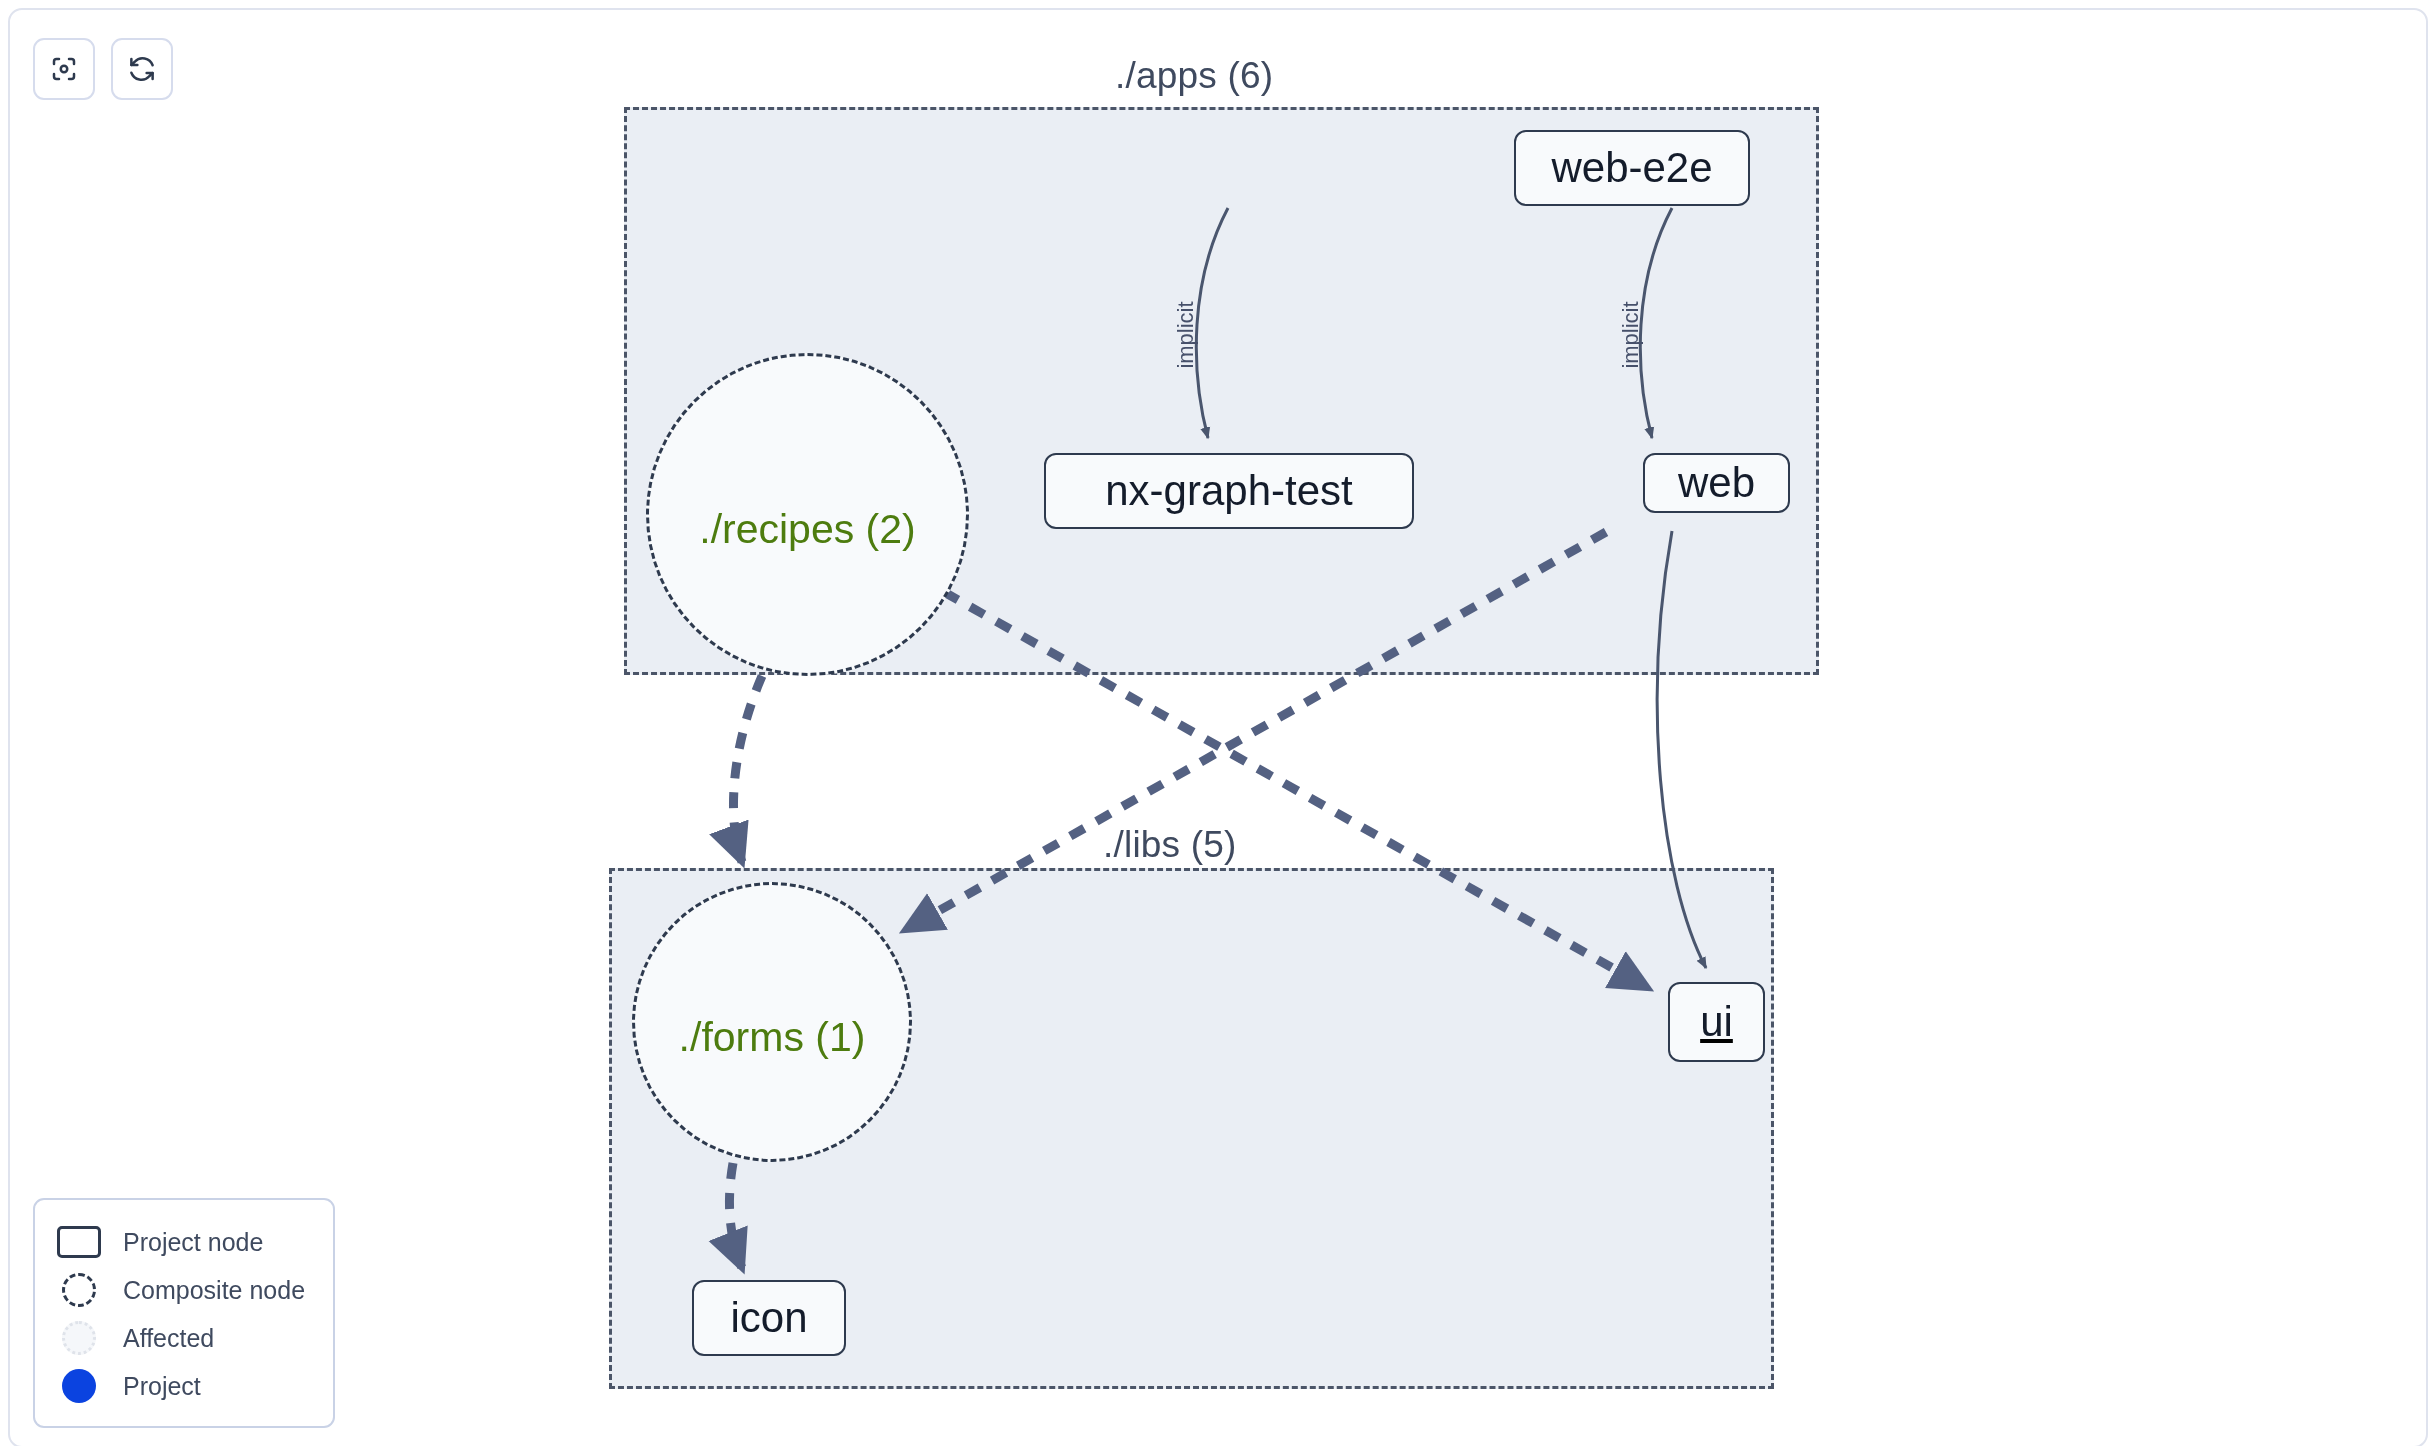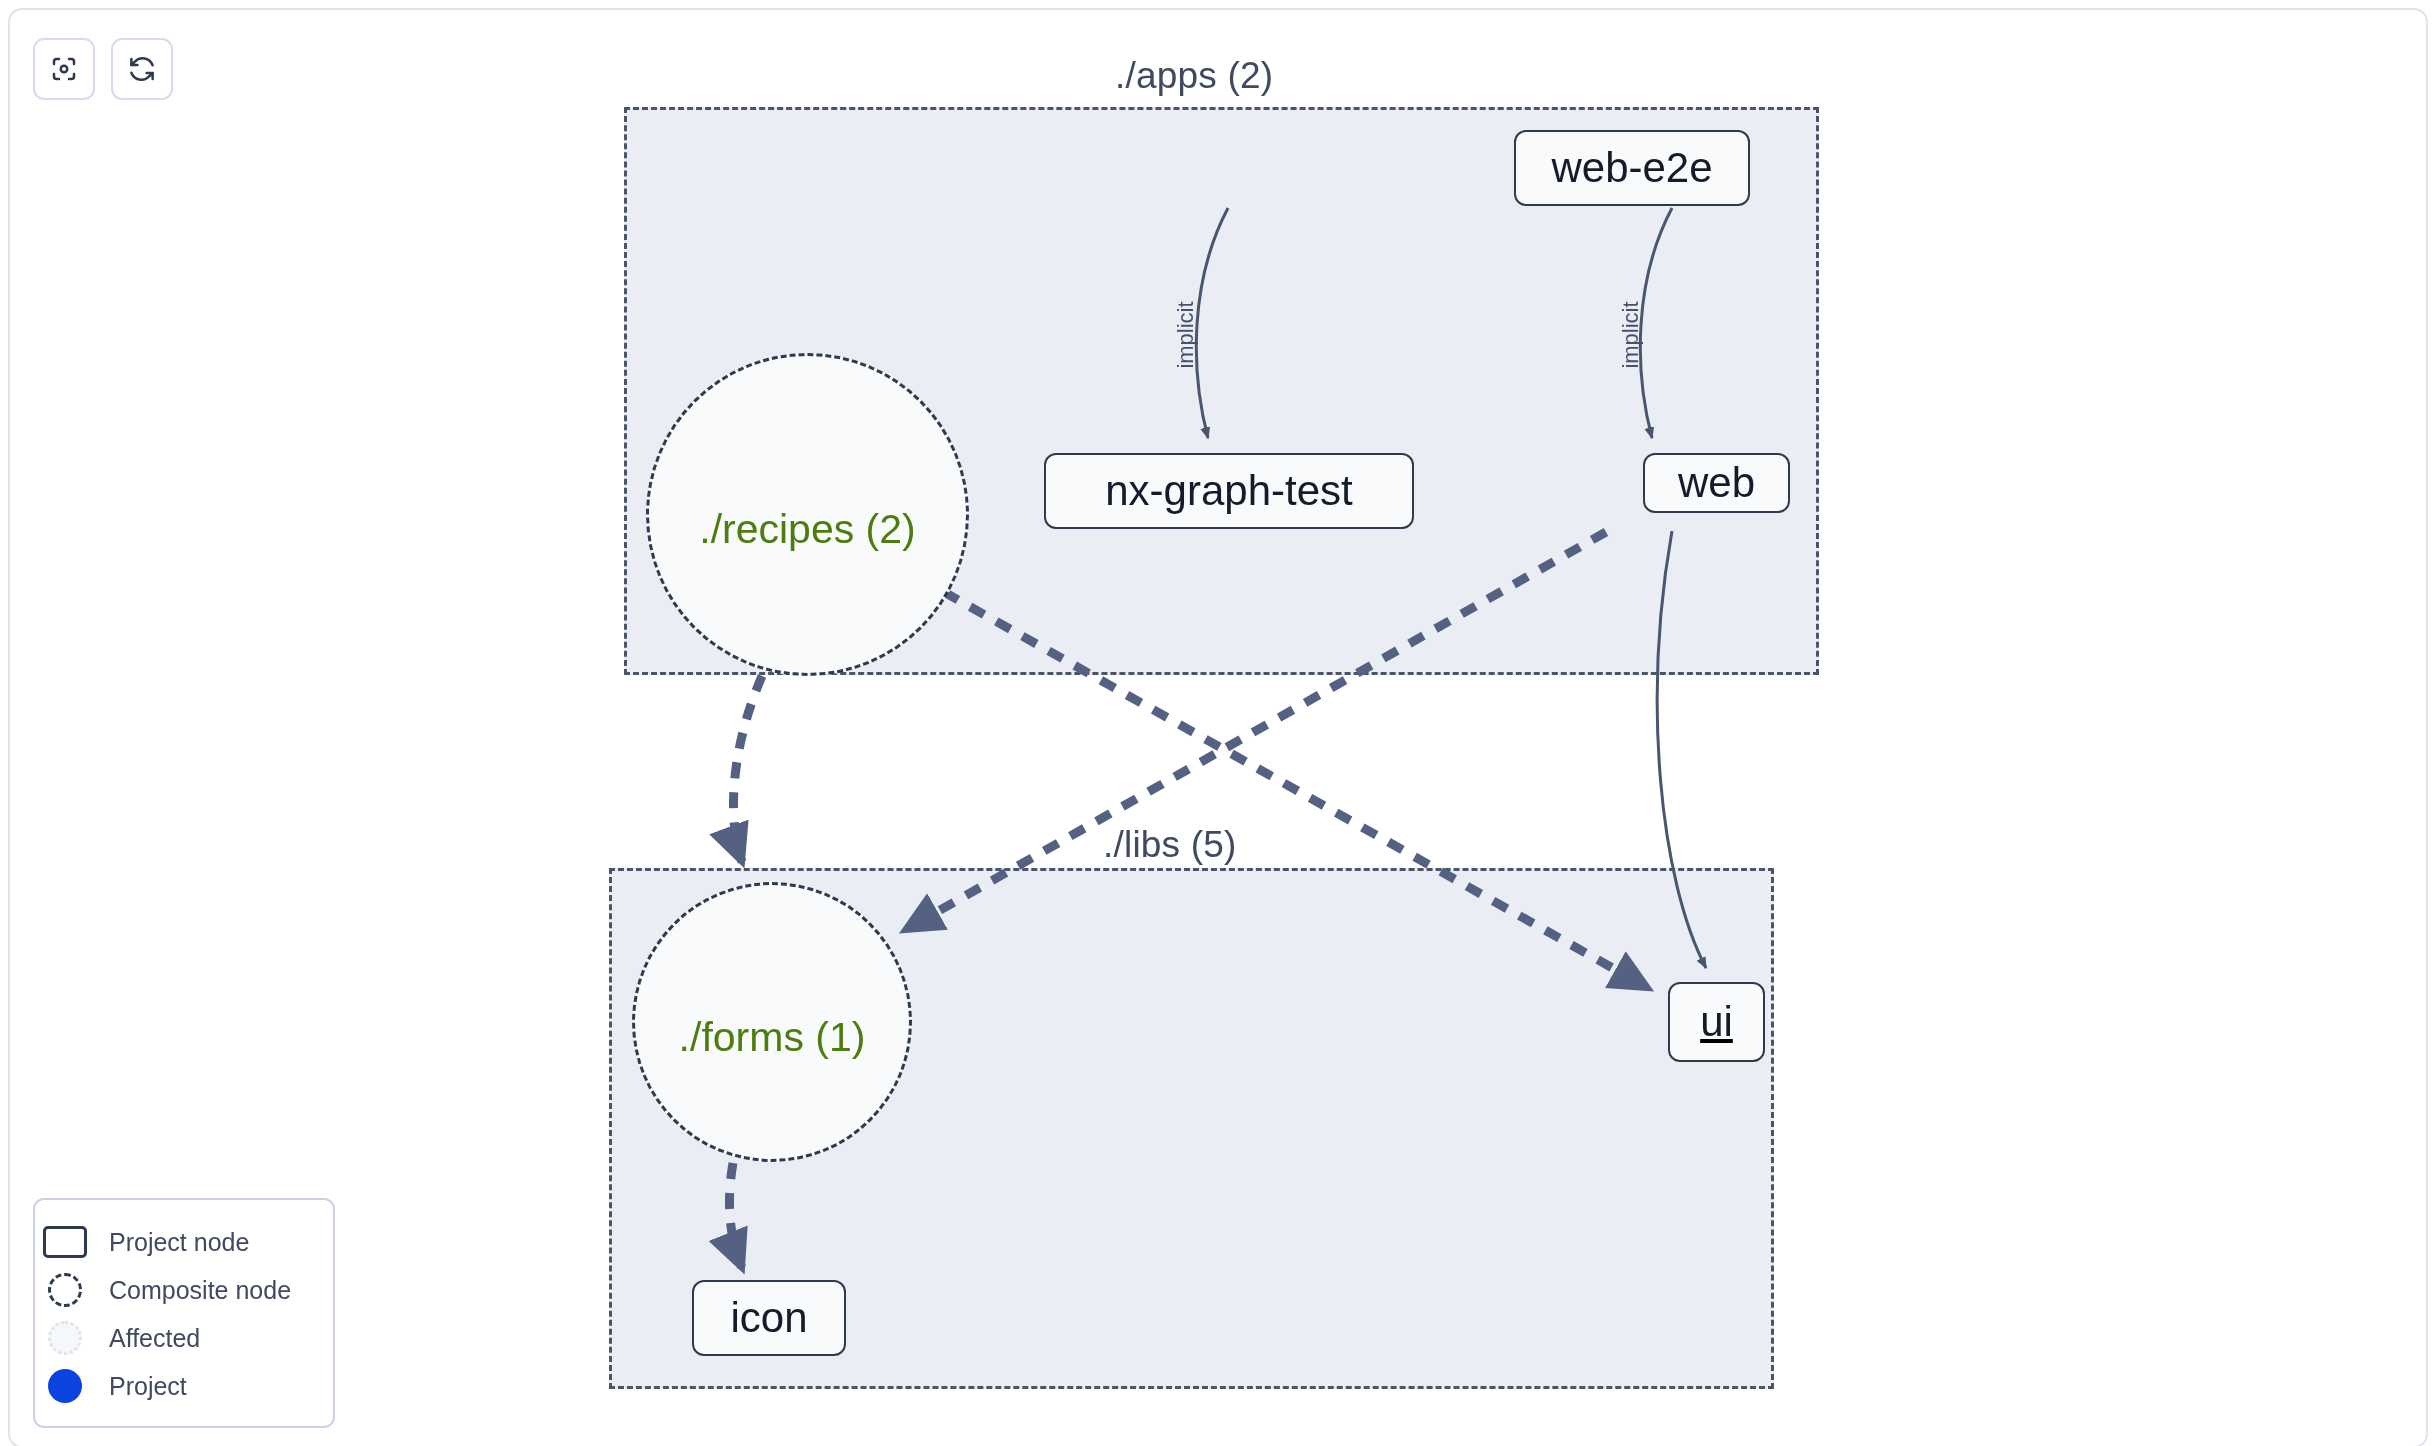--- a/index.html
+++ b/index.html
@@ -131,21 +131,21 @@
 
   
   #legend {
     position: absolute;
     left: 33px;
     top: 1198px;
     width: 302px;
     border: 2px solid #c9d2e6;
     border-radius: 11px;
     background: #ffffff;
-    padding: 18px 20px 16px 8px;
+    padding: 18px 20px 16px 22px;
     z-index: 40;
   }
   .legend-row {
     display: flex;
     align-items: center;
     height: 48px;
     gap: 22px;
   }
   .legend-swatch {
     width: 44px;
@@ -211,21 +211,21 @@
           <polyline points="3.5 4 3.5 8.8 8.3 8.8"></polyline>
           <polyline points="20.5 20 20.5 15.2 15.7 15.2"></polyline>
         </svg>
       </span>
     </div>
   </div>
 
   <div id="graph-canvas">
 
     <div class="group-box" style="left:624px; top:107px; width:1195px; height:568px;"></div>
-    <div class="group-label" style="left:1115px; top:55px;">./apps (2)</div>
+    <div class="group-label" style="left:1115px; top:55px;">./apps (6)</div>
 
     <div class="group-box" style="left:609px; top:868px; width:1165px; height:521px;"></div>
     <div class="group-label" style="left:1103px; top:816px;margin-top:8px;">./libs (5)</div>
 
     <svg id="edge-layer" viewBox="0 0 2434 1446" xmlns="http://www.w3.org/2000/svg">
       <defs>
         <marker id="arrow-dashed" viewBox="0 0 10 10" refX="8" refY="5" markerWidth="5.2" markerHeight="5.2" orient="auto-start-reverse">
           <path d="M 0 0.5 L 9.5 5 L 0 9.5 z" fill="#546182"></path>
         </marker>
         <marker id="arrow-solid" viewBox="0 0 10 10" refX="8.5" refY="5" markerWidth="4.2" markerHeight="4.2" orient="auto-start-reverse">

